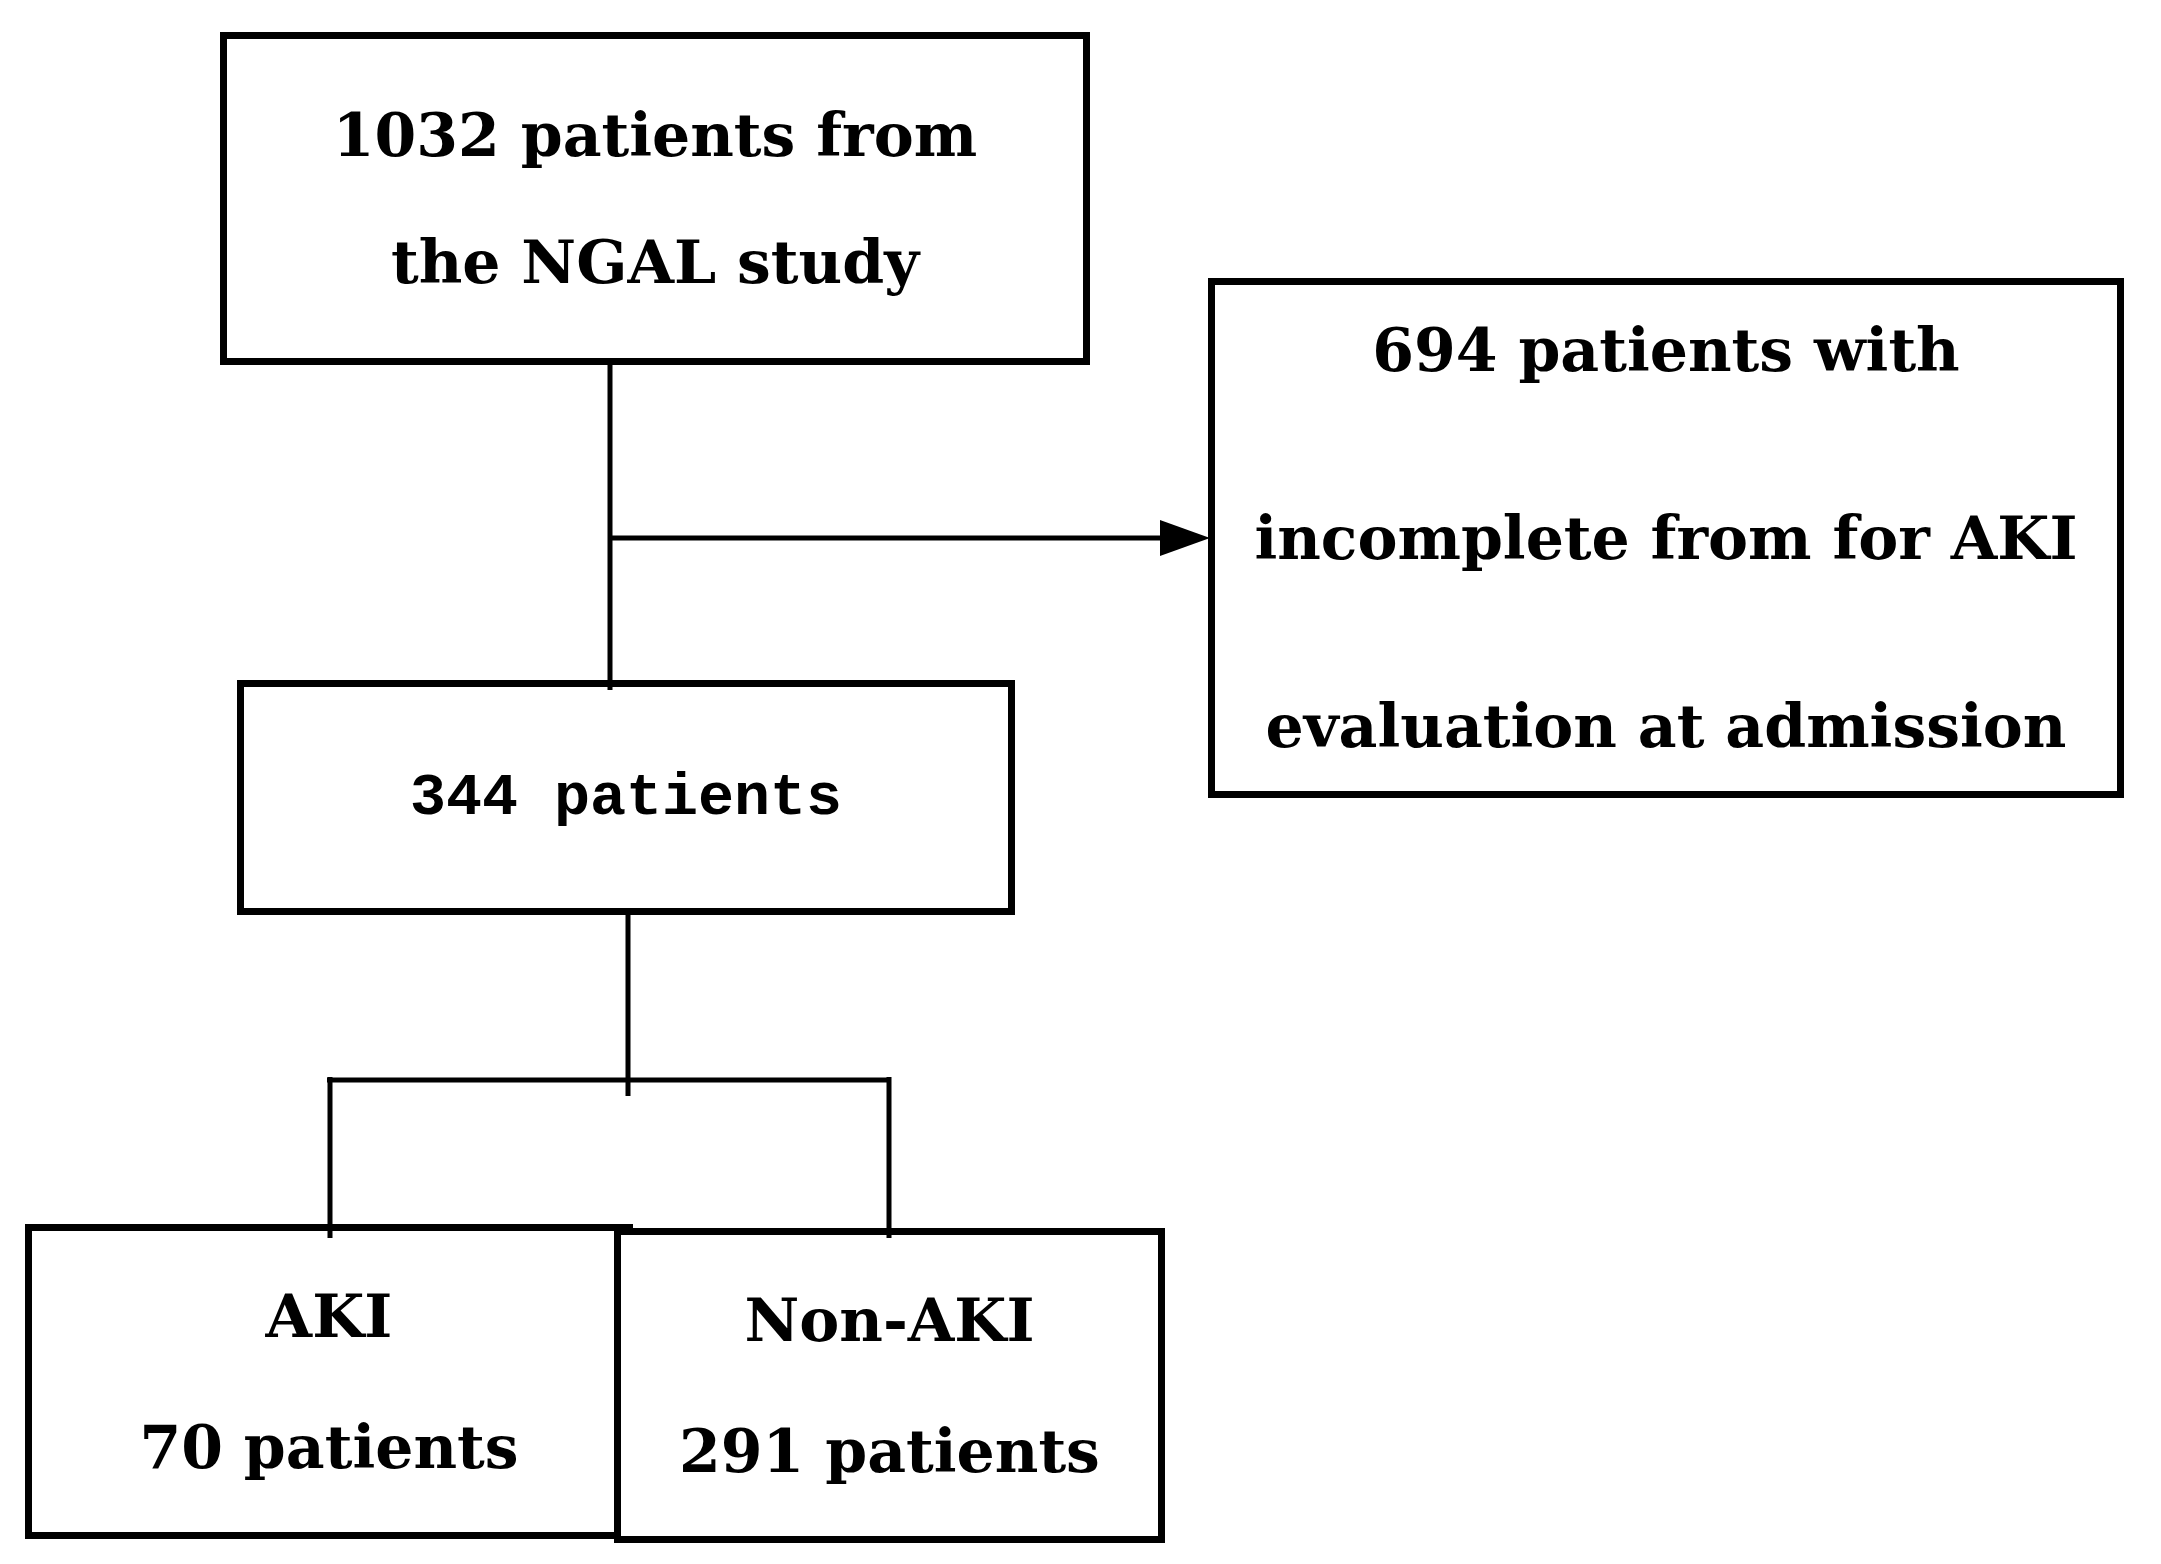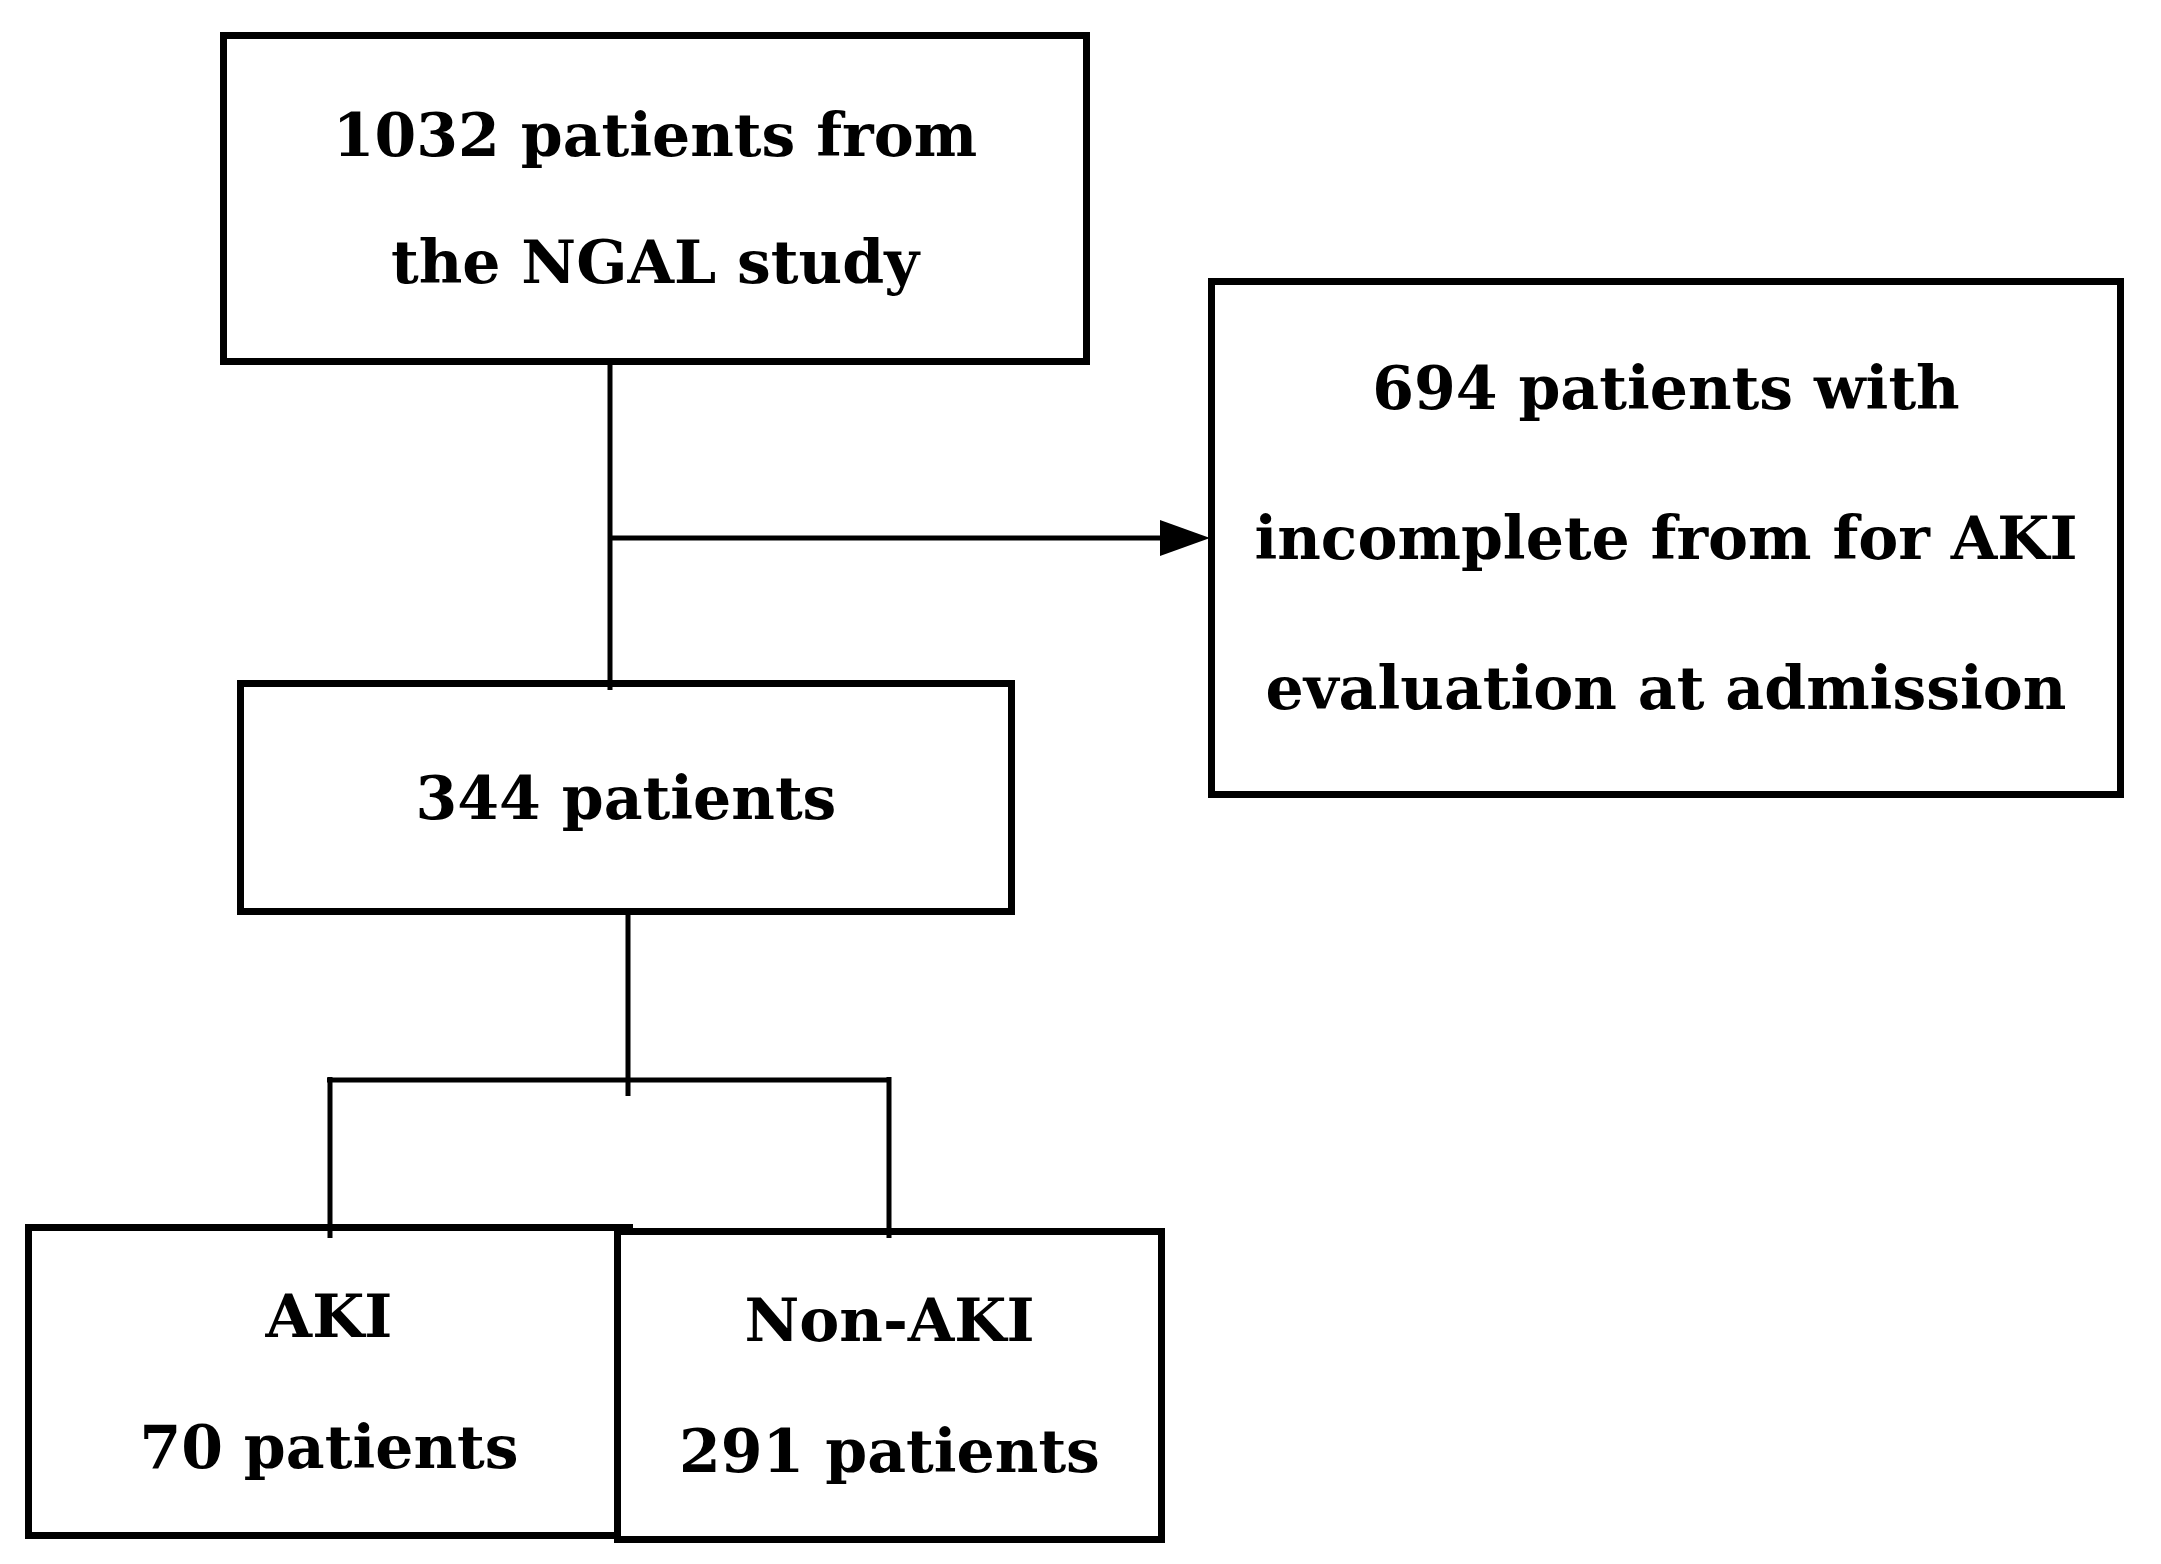--- a/index.html
+++ b/index.html
@@ -45,24 +45,24 @@
     justify-content: center;
     text-align: center;
     font-weight: bold;
     font-size: 60px;
   }
   .box .line {
     white-space: nowrap;
   }
   .box-source        { left: 220px;  top: 32px;   width: 870px; height: 333px; }
   .box-source .line  { line-height: 127px; }
-  .box-excluded      { left: 1208px; top: 278px;  width: 916px; height: 520px; }
+  .box-excluded      { left: 1208px; top: 278px;  width: 916px; height: 520px; gap: 38px; }
   .box-excluded .line{ line-height: 150px; }
   .box-included      { left: 237px;  top: 680px;  width: 778px; height: 235px; }
-  .box-included .line{ line-height: 100px; }
+  .box-included .line{ line-height: 100px; font-family: Liberation Mono, monospace; }
   .box-aki           { left: 25px;   top: 1224px; width: 608px; height: 315px; }
   .box-aki .line     { line-height: 131px; }
   .box-nonaki        { left: 614px;  top: 1228px; width: 551px; height: 315px; }
   .box-nonaki .line  { line-height: 131px; text-align: center; }
 </style>
 </head>
 <body>
 
 <div class="canvas">
 

